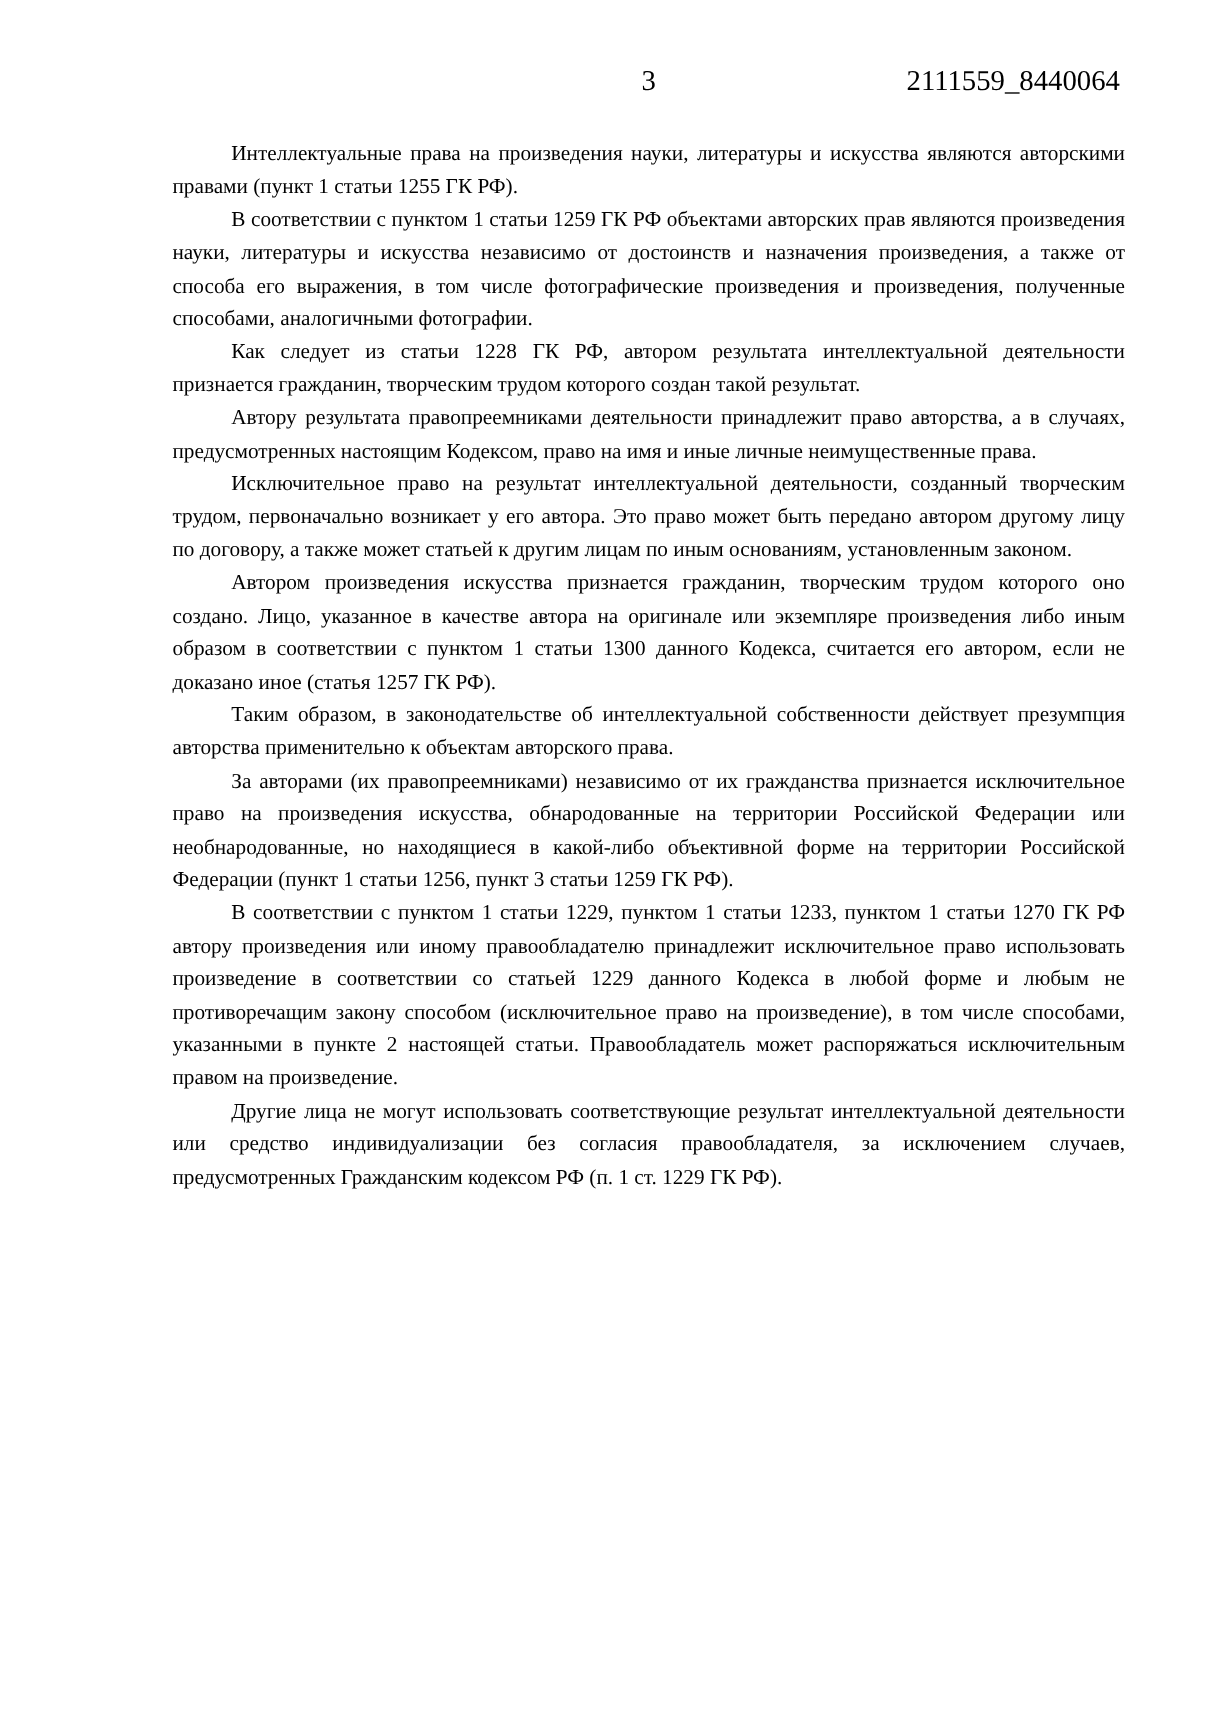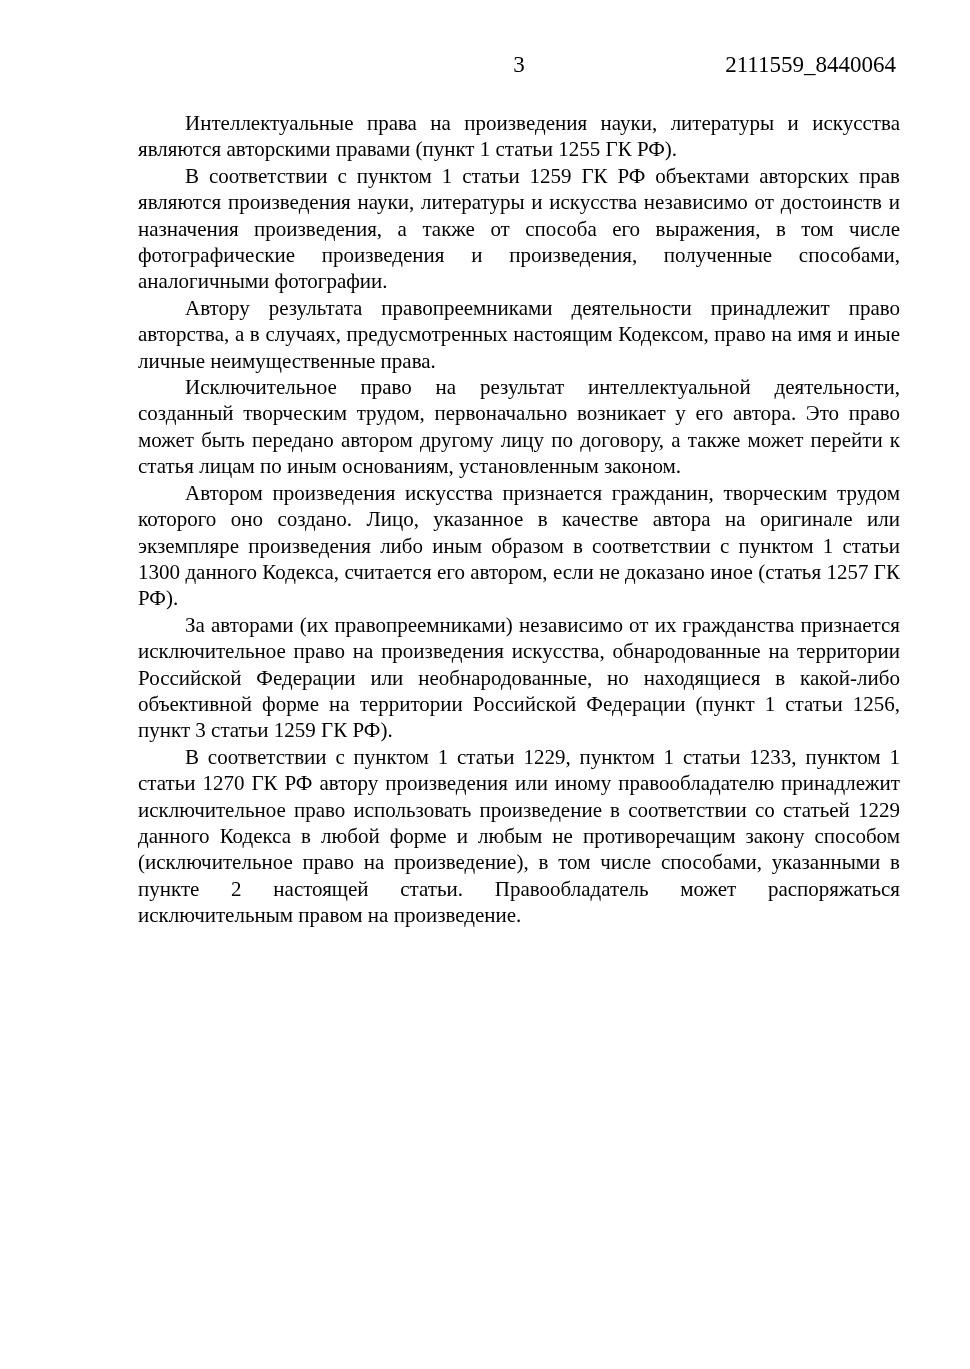--- a/index.html
+++ b/index.html
@@ -34,21 +34,21 @@
   .doc-id {
     position: absolute;
     right: 4px;
     top: 0;
   }
   .content {
     position: absolute;
     top: 110px;
     left: 138px;
     width: 762px;
-    font-size: 21px;
+    font-size: 17px;
     line-height: 26.4px;
     text-align: justify;
     text-justify: inter-word;
   }
   .content p {
     margin: 0;
     padding: 0;
     text-indent: 47px;
   }
 </style>
@@ -56,19 +56,22 @@
 <body>
 
 <div class="page">
   <div class="header">
     <span class="page-num">3</span>
     <span class="doc-id">2111559_8440064</span>
   </div>
   <div class="content">
     <p>Интеллектуальные права на произведения науки, литературы и искусства являются авторскими правами (пункт 1 статьи 1255 ГК РФ).</p>
     <p>В соответствии с пунктом 1 статьи 1259 ГК РФ объектами авторских прав являются произведения науки, литературы и искусства независимо от достоинств и назначения произведения, а также от способа его выражения, в том числе фотографические произведения и произведения, полученные способами, аналогичными фотографии.</p>
+    <p>Как следует из статьи 1228 ГК РФ, автором результата интеллектуальной деятельности признается гражданин, творческим трудом которого создан такой результат.</p>
     <p>Автору результата правопреемниками деятельности принадлежит право авторства, а в случаях, предусмотренных настоящим Кодексом, право на имя и иные личные неимущественные права.</p>
-    <p>Исключительное право на результат интеллектуальной деятельности, созданный творческим трудом, первоначально возникает у его автора. Это право может быть передано автором другому лицу по договору, а также может перейти к статья лицам по иным основаниям, установленным законом.</p>
+    <p>Исключительное право на результат интеллектуальной деятельности, созданный творческим трудом, первоначально возникает у его автора. Это право может быть передано автором другому лицу по договору, а также может статьей к другим лицам по иным основаниям, установленным законом.</p>
     <p>Автором произведения искусства признается гражданин, творческим трудом которого оно создано. Лицо, указанное в качестве автора на оригинале или экземпляре произведения либо иным образом в соответствии с пунктом 1 статьи 1300 данного Кодекса, считается его автором, если не доказано иное (статья 1257 ГК РФ).</p>
+    <p>Таким образом, в законодательстве об интеллектуальной собственности действует презумпция авторства применительно к объектам авторского права.</p>
     <p>За авторами (их правопреемниками) независимо от их гражданства признается исключительное право на произведения искусства, обнародованные на территории Российской Федерации или необнародованные, но находящиеся в какой-либо объективной форме на территории Российской Федерации (пункт 1 статьи 1256, пункт 3 статьи 1259 ГК РФ).</p>
     <p>В соответствии с пунктом 1 статьи 1229, пунктом 1 статьи 1233, пунктом 1 статьи 1270 ГК РФ автору произведения или иному правообладателю принадлежит исключительное право использовать произведение в соответствии со статьей 1229 данного Кодекса в любой форме и любым не противоречащим закону способом (исключительное право на произведение), в том числе способами, указанными в пункте 2 настоящей статьи. Правообладатель может распоряжаться исключительным правом на произведение.</p>
+    <p>Другие лица не могут использовать соответствующие результат интеллектуальной деятельности или средство индивидуализации без согласия правообладателя, за исключением случаев, предусмотренных Гражданским кодексом РФ (п. 1 ст. 1229 ГК РФ).</p>
   </div>
 </div>
 
 </body></html>

